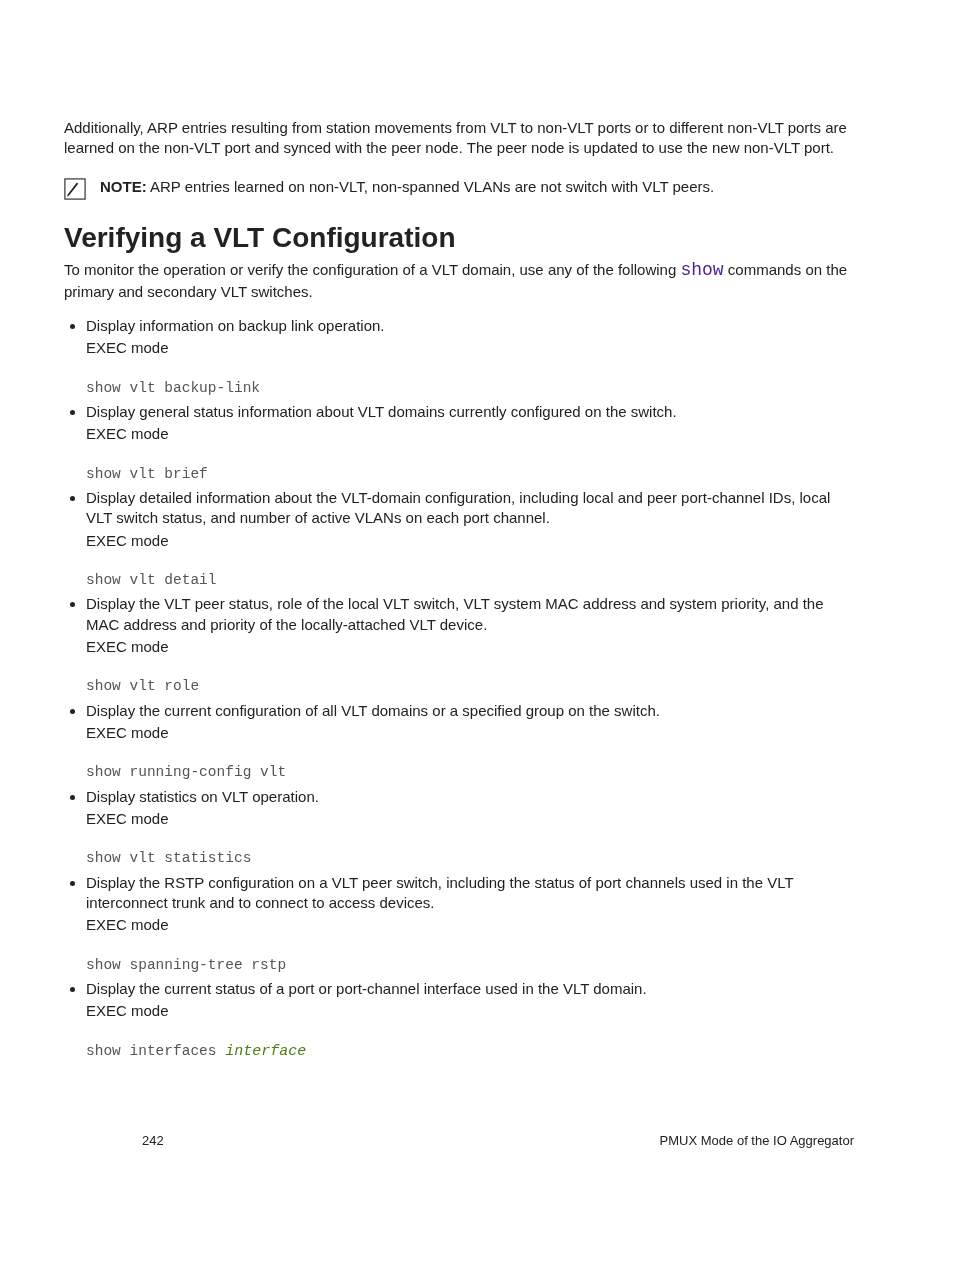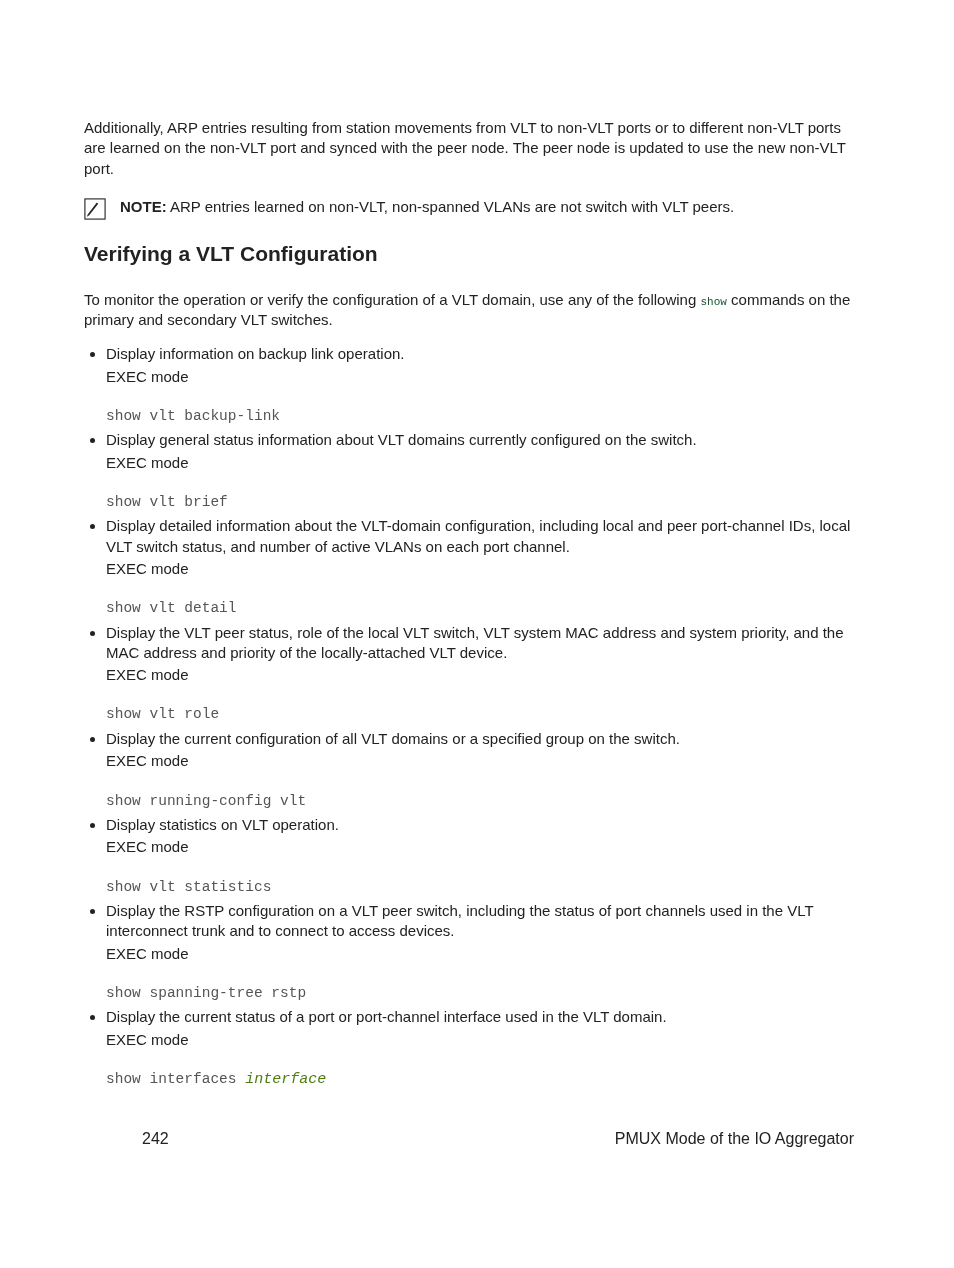--- a/index.html
+++ b/index.html
@@ -7,48 +7,48 @@
     font-size: 15px;
     color: #222;
     margin: 0;
     padding: 0;
     background: #fff;
   }
   .page {
     width: 954px;
     height: 1268px;
     box-sizing: border-box;
-    padding: 118px 100px 0 84px;
+    padding: 118px 100px 0 64px;
     position: relative;
   }
   p { margin: 0 0 8px 0; line-height: 1.35; }
   .intro { margin-bottom: 18px; }
   .note-row {
     display: flex;
     align-items: flex-start;
     margin-bottom: 22px;
   }
   .note-icon {
     width: 22px; height: 22px;
     margin-right: 14px;
     flex: 0 0 auto;
     margin-top: 1px;
   }
   .note-text { line-height: 1.35; }
   .note-label { font-weight: 600; }
   h2 {
-    font-size: 21px;
+    font-size: 28px;
     font-weight: 700;
-    margin: 0 0 24px 0;
+    margin: 0 0 4px 0;
   }
   .lead { margin-bottom: 14px; line-height: 1.35; }
   code, .mono {
     font-family: "Courier New", Courier, monospace;
-    font-size: 11px;
-    color: #14532d;
+    font-size: 18px;
+    color: #4c1d95;
   }
   ul.bullets {
     list-style: disc;
     padding-left: 22px;
     margin: 0;
   }
   ul.bullets > li {
     margin-bottom: 4px;
     line-height: 1.35;
   }
@@ -87,21 +87,21 @@
     font-family: "Courier New", Courier, monospace;
     font-style: italic;
     font-size: 15px;
     color: #4d7c0f;
   }
   .footer {
     position: absolute;
     bottom: 120px;
     left: 142px;
     right: 100px;
-    font-size: 16px;
+    font-size: 13px;
     display: flex;
     justify-content: space-between;
   }
 </style>
 </head>
 <body>
 
 <div class="page">
 
   <p class="intro">Additionally, ARP entries resulting from station movements from VLT to non-VLT ports or to different non-VLT ports are learned on the non-VLT port and synced with the peer node. The peer node is updated to use the new non-VLT port.</p>

